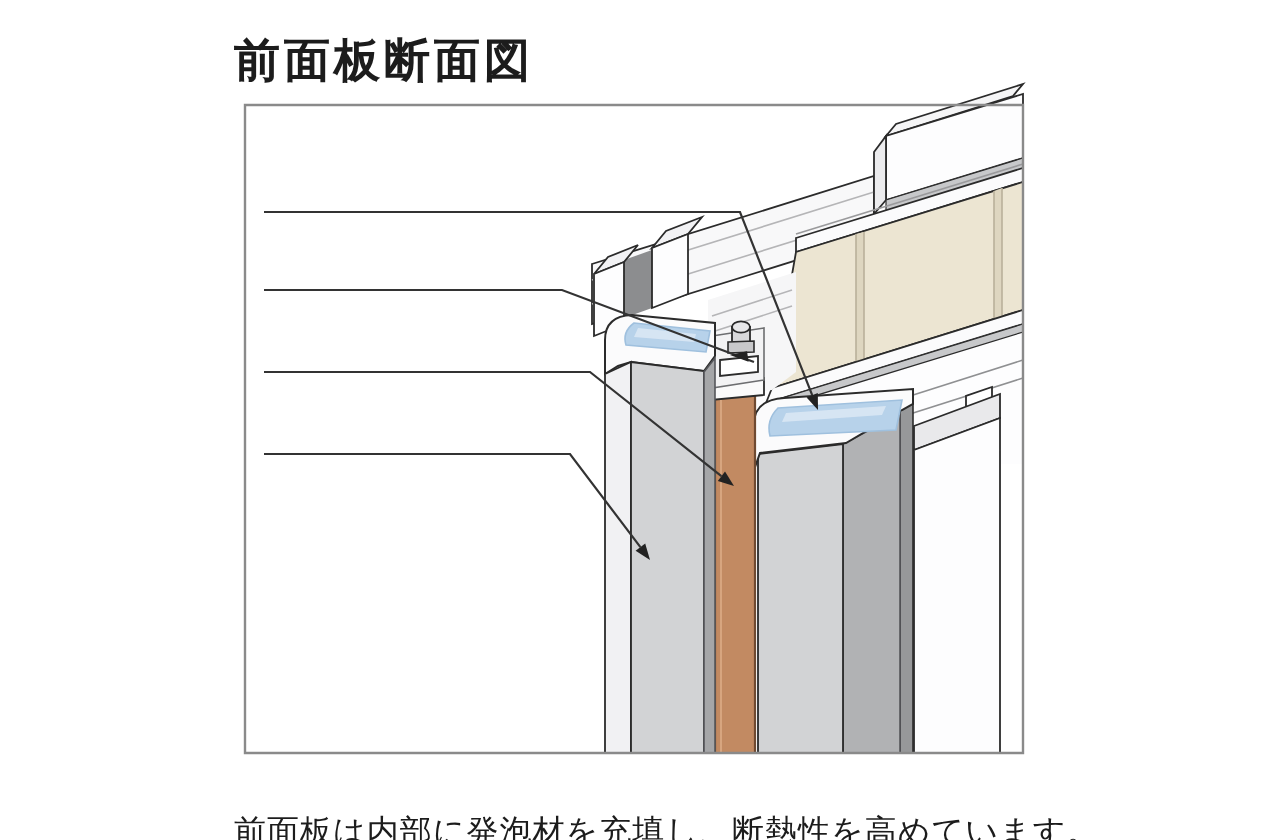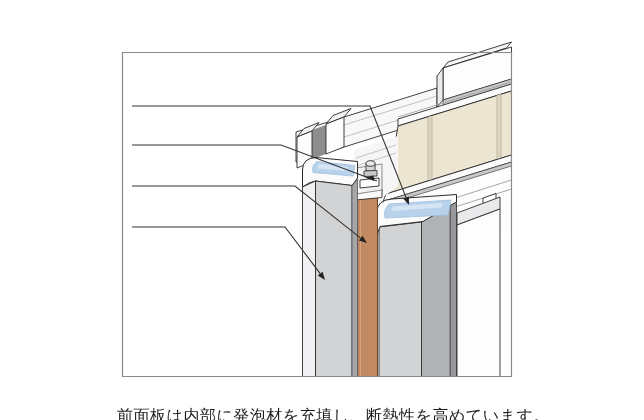--- a/index.html
+++ b/index.html
@@ -25,20 +25,21 @@
     font-size:16px;letter-spacing:0.5px;white-space:nowrap;
   }
   svg{position:absolute;left:0;top:0;}
   svg *{vector-effect:non-scaling-stroke;}
 </style>
 </head>
 <body>
 
 <div id="stage">
 
+  <div class="title">前面板断面図</div>
 
   <div class="part-label" id="label-foam">発泡材</div>
   <div class="part-label" id="label-lid">中蓋</div>
   <div class="part-label" id="label-slot">投函口</div>
   <div class="part-label" id="label-panel">前面板</div>
 
   <div class="caption">前面板は内部に発泡材を充填し、断熱性を高めています。</div>
 
   <svg width="644" height="420" viewBox="0 0 644 420">
 

